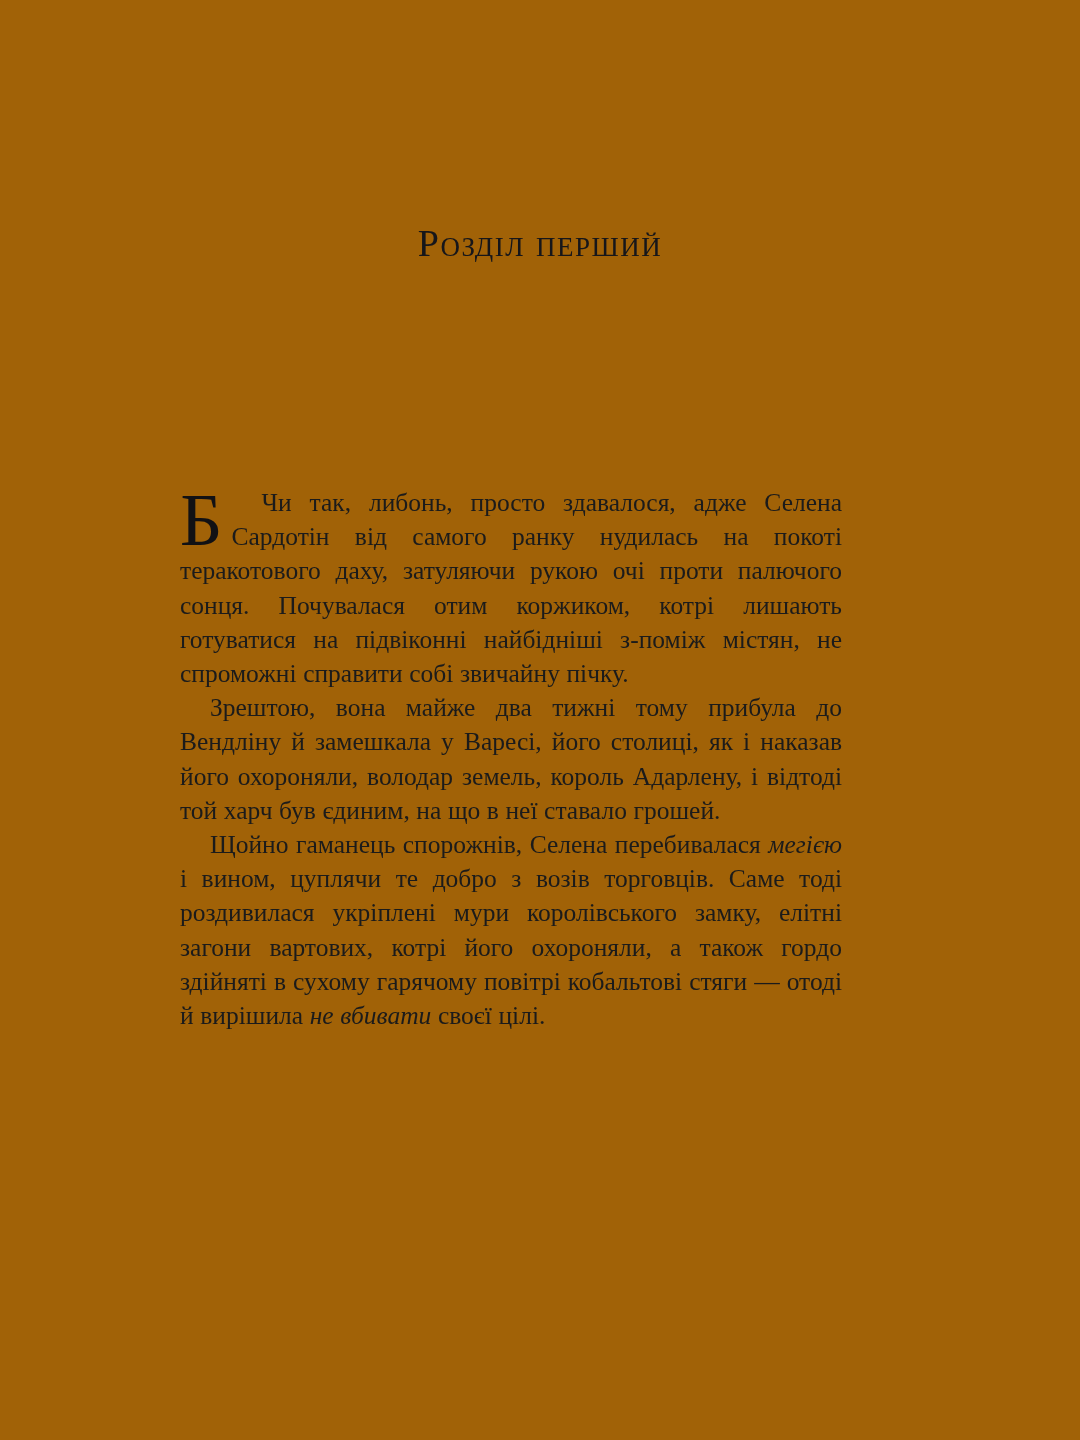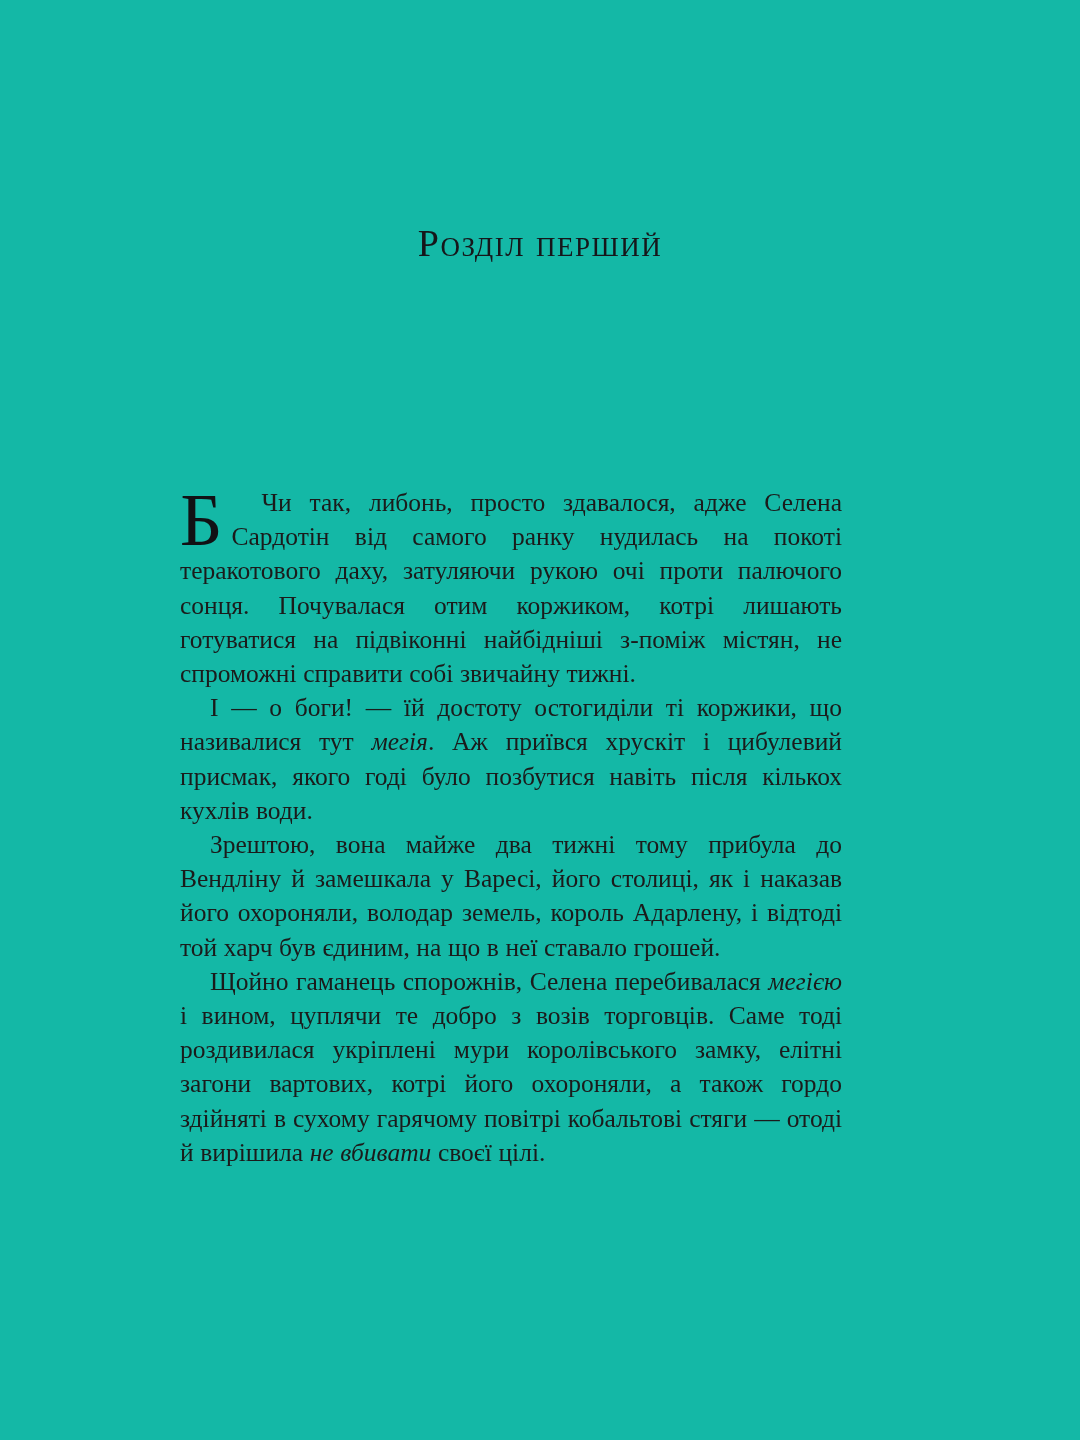--- a/index.html
+++ b/index.html
@@ -13,21 +13,21 @@
     font-family: "Liberation Serif", "DejaVu Serif", serif;
     color: #1b1b1b;
     -webkit-font-smoothing: antialiased;
     overflow: hidden;
   }
 
   .page {
     position: relative;
     width: 1080px;
     height: 1440px;
-    background: #14b8a6;
+    background: #a16207;
     box-sizing: border-box;
   }
 
   
   .chapter-title {
     position: absolute;
     top: 218px;
     left: 0;
     width: 1080px;
     text-align: center;
@@ -84,22 +84,21 @@
 <body>
 
 <div class="page">
 
   <h1 class="chapter-title">Розділ перший</h1>
 
   <div class="text-block">
 
     <p class="para first"><span class="dropcap">Б</span></p>
 
-    <p class="para"><span>Чи так, либонь, просто здавалося, адже Селена Сардотін від самого ранку нудилась на покоті теракотового даху, затуляючи рукою очі проти палючого сонця. Почувалася отим коржиком, котрі лишають готуватися на підвіконні найбідніші з-поміж містян, не спроможні справити собі звичайну тижні.</span></p>
+    <p class="para"><span>Чи так, либонь, просто здавалося, адже Селена Сардотін від самого ранку нудилась на покоті теракотового даху, затуляючи рукою очі проти палючого сонця. Почувалася отим коржиком, котрі лишають готуватися на підвіконні найбідніші з-поміж містян, не спроможні справити собі звичайну пічку.</span></p>
 
-    <p class="para"><span>І — о боги! — їй достоту остогиділи ті коржики, що називалися тут </span><span class="ital">мегія</span><span>. Аж приївся хрускіт і цибулевий присмак, якого годі було позбутися навіть після кількох кухлів води.</span></p>
 
     <p class="para"><span>Зрештою, вона майже два тижні тому прибула до Вендліну й замешкала у Варесі, його столиці, як і наказав його охороняли, володар земель, король Адарлену, і відтоді той харч був єдиним, на що в неї ставало грошей.</span></p>
 
     <p class="para"><span>Щойно гаманець спорожнів, Селена перебивалася </span><span class="ital">мегією</span><span> і вином, цуплячи те добро з возів торговців. Саме тоді роздивилася укріплені мури королівського замку, елітні загони вартових, котрі його охороняли, а також гордо здійняті в сухому гарячому повітрі кобальтові стяги — отоді й вирішила </span><span class="ital">не вбивати</span><span> своєї цілі.</span></p>
 
   </div>
 </div>
 
 </body></html>

